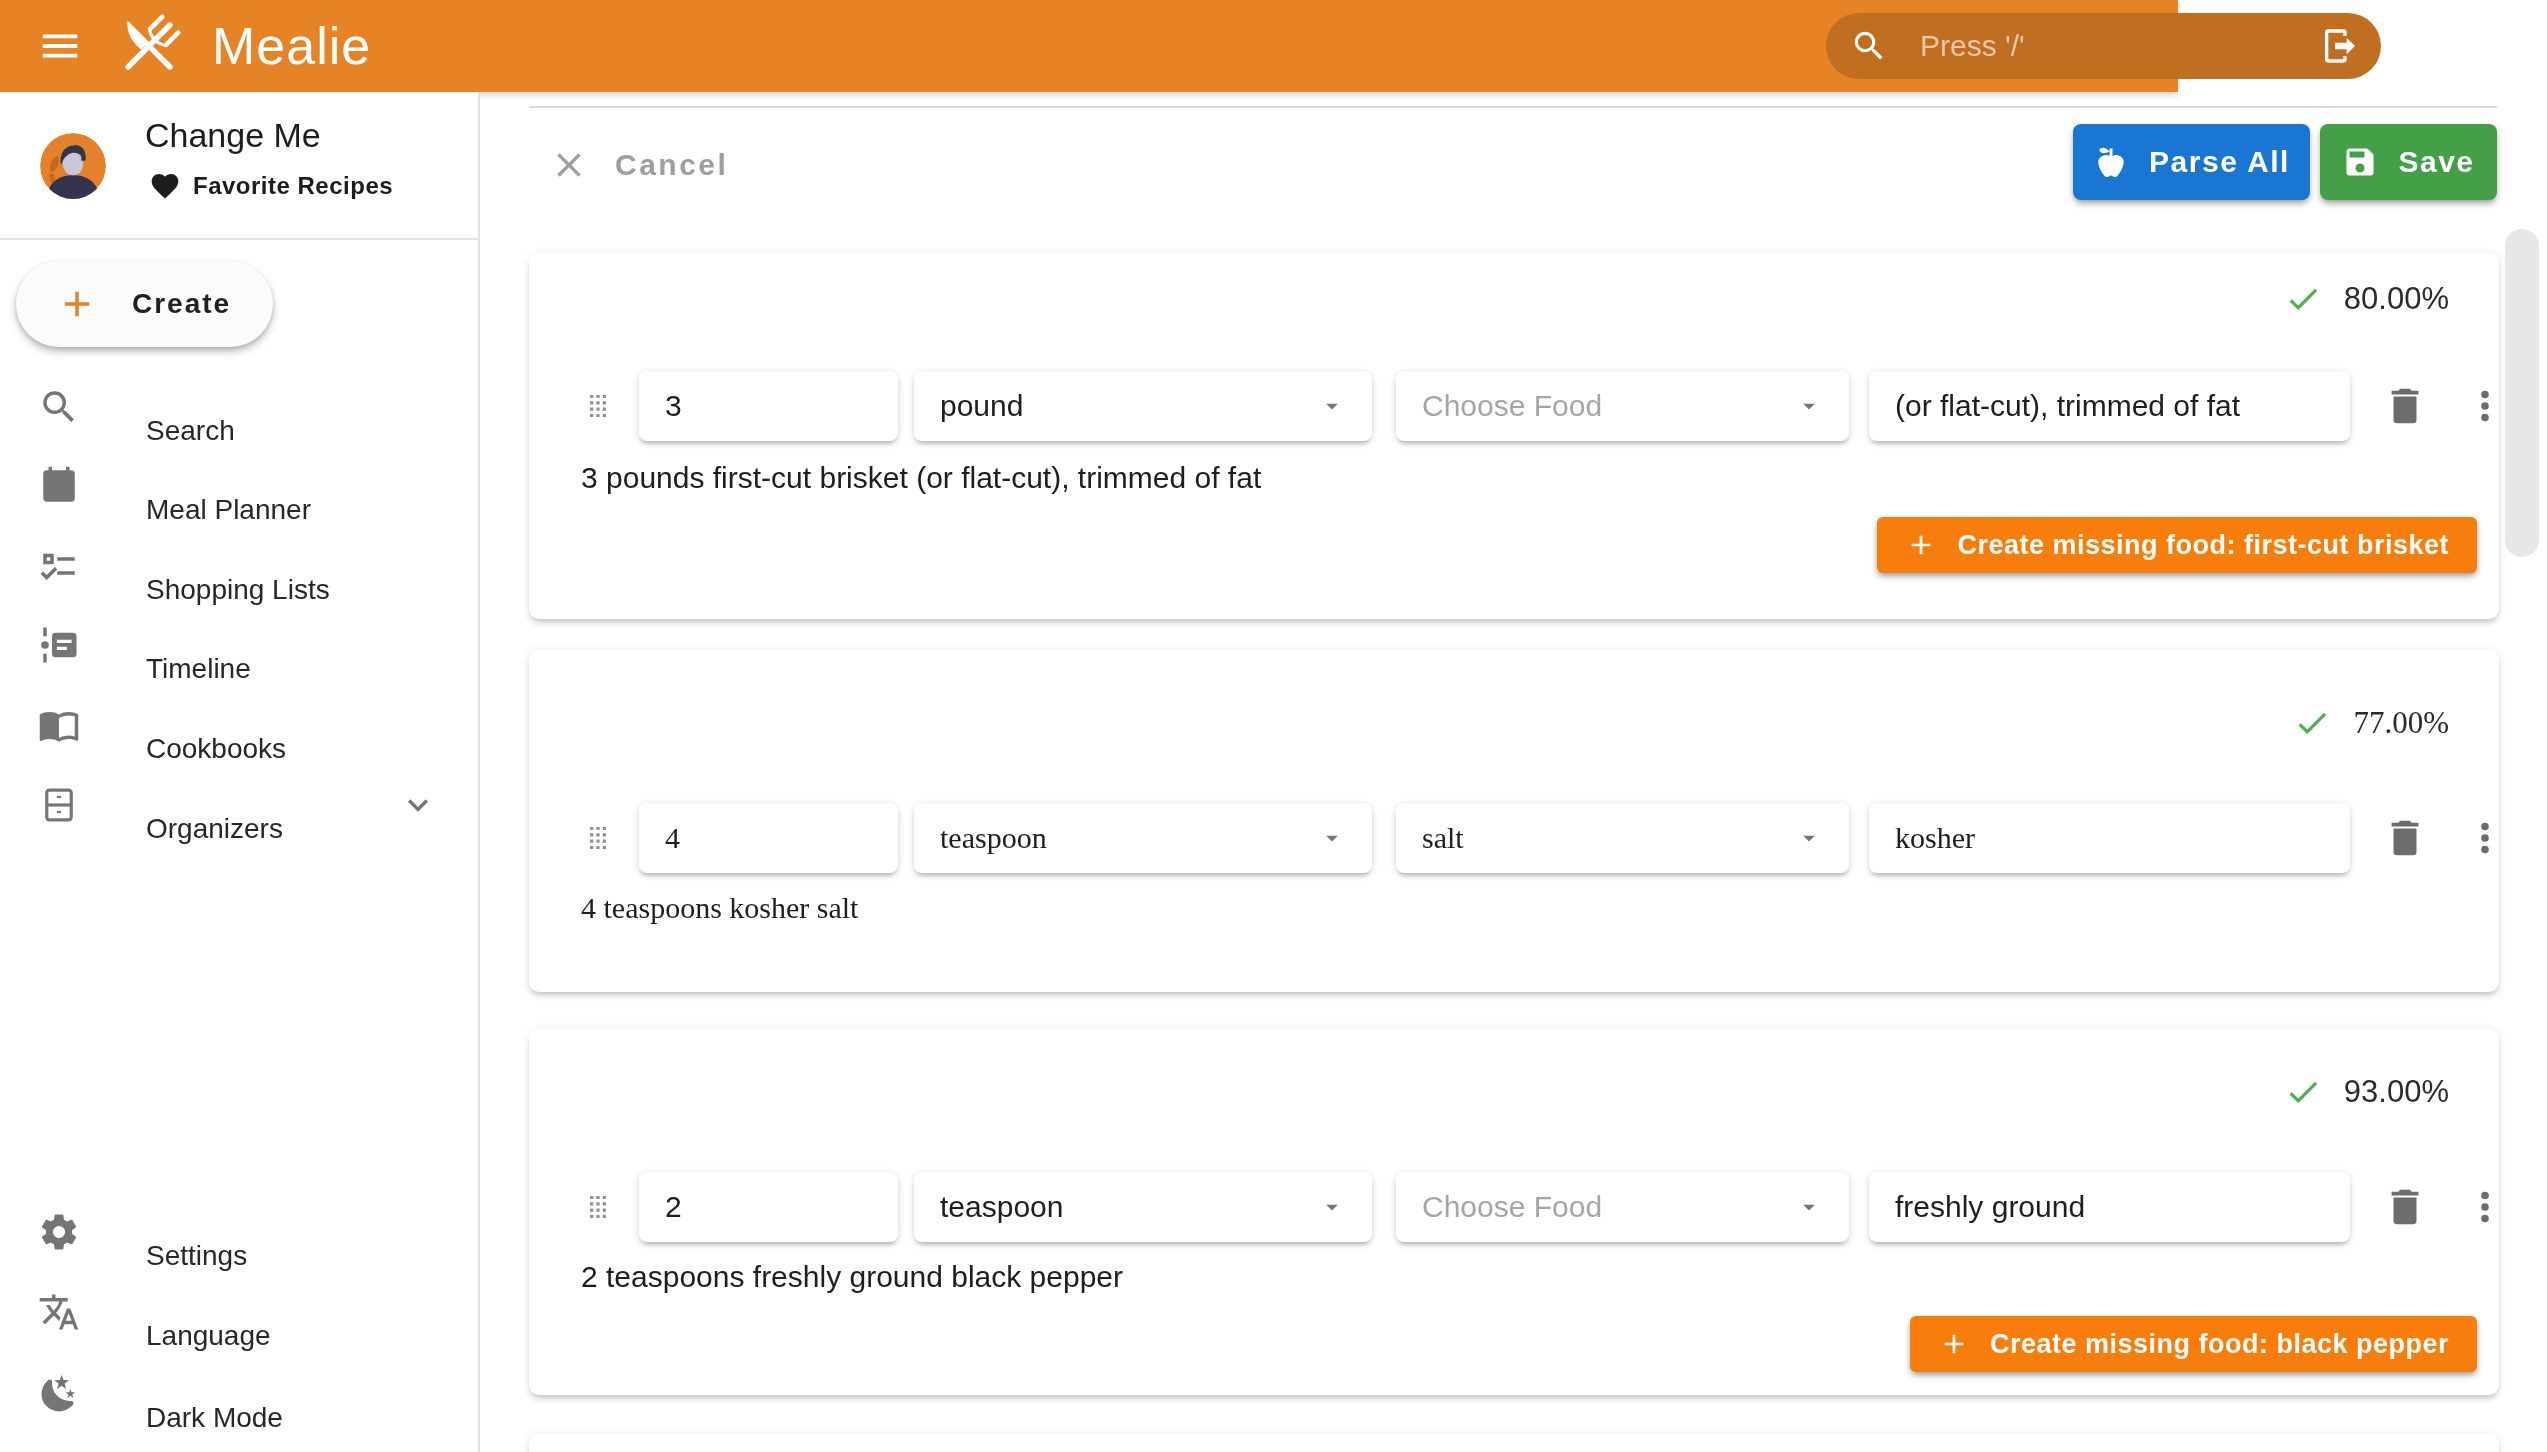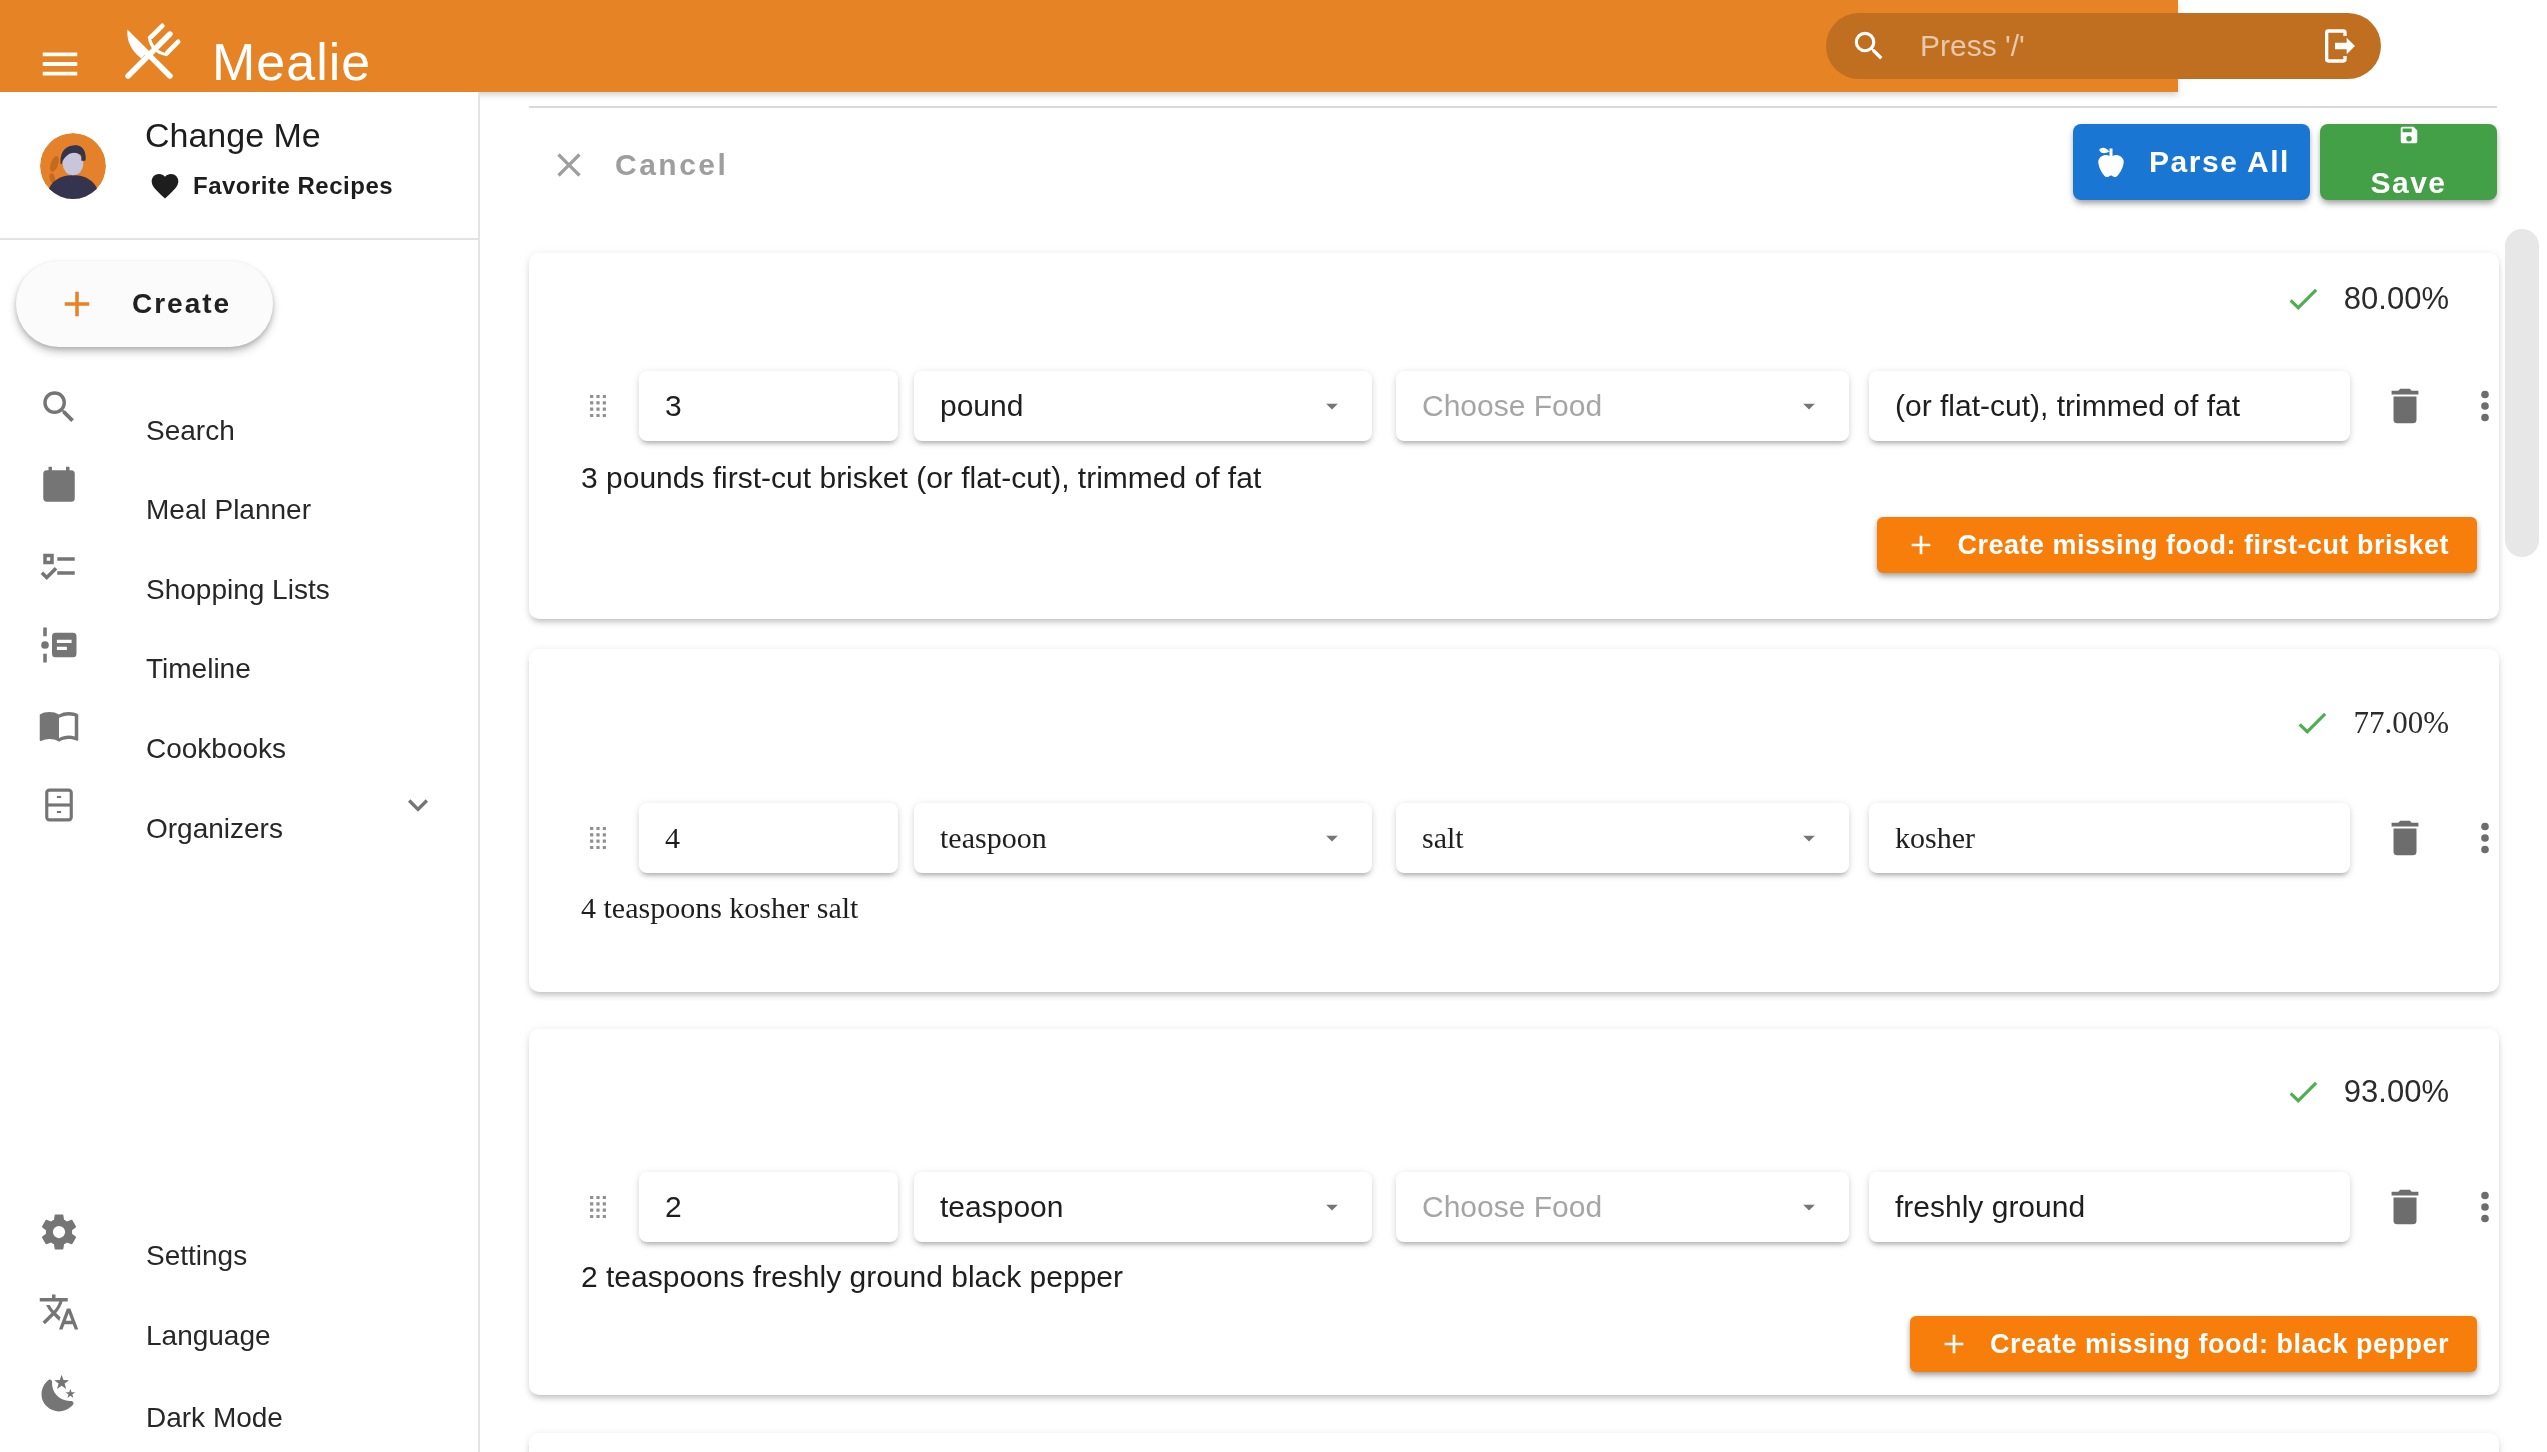--- a/index.html
+++ b/index.html
@@ -2,21 +2,21 @@
 <html><head>
 <meta charset="utf-8">
 <style>
   * { margin:0; padding:0; box-sizing:border-box; }
   html,body { width:2547px; height:1453px; overflow:hidden; background:#fff;
               font-family:"Liberation Sans", sans-serif; position:relative; }
   .abs { position:absolute; }
 
   
   .topbar { left:0; top:0; width:2178px; height:92px; background:#E58325;
-            display:flex; align-items:flex-end; box-shadow:0 3px 6px rgba(0,0,0,.18); z-index:5; }
+            display:flex; align-items:center; box-shadow:0 3px 6px rgba(0,0,0,.18); z-index:5; }
   .hamburger { margin-left:32px; width:56px; height:56px; display:flex; align-items:center; justify-content:center; cursor:pointer; }
   .logo { margin-left:24px; width:74px; height:74px; }
   .app-title { margin-left:26px; color:#fff; font-size:52px; font-weight:500; letter-spacing:1px; }
   .searchpill { position:absolute; left:1826px; top:13px; width:555px; height:66px; border-radius:33px;
                 background:#C06E1F; display:flex; align-items:center; padding:0 24px;gap:12px; }
   .searchpill .ph { margin-left:20px; font-size:30px; color:rgba(255,255,255,.62); }
   .logoutbtn { position:absolute; left:2320px; top:0; height:92px; display:flex; align-items:center; gap:22px;
                color:#fff; font-size:30px; font-weight:bold; letter-spacing:2px; cursor:pointer; }
 
   
@@ -36,21 +36,21 @@
   .navitem .chev { margin-left:auto; margin-right:40px; width:40px; height:40px; color:#757575; }
 
   
   .topdivider { left:529px; top:106px; width:1968px; height:2px; background:#D9D9D9; }
   .cancelbtn { left:549px; top:133px; height:64px; display:flex; align-items:center; gap:26px;
                color:#9E9E9E; font-size:30px; font-weight:bold; letter-spacing:2.5px; cursor:pointer; }
   .btn { display:flex; align-items:center; justify-content:center; gap:20px; border-radius:8px;
          color:#fff; font-size:30px; font-weight:bold; letter-spacing:1.5px; cursor:pointer;
          box-shadow:0 5px 7px -2px rgba(0,0,0,.3), 0 2px 6px rgba(0,0,0,.16); }
   .parsebtn { left:2073px; top:124px; width:237px; height:76px; background:#1976D2; }
-  .savebtn  { left:2320px; top:124px; width:177px; height:76px; background:#43A047;flex-direction:column; }
+  .savebtn  { left:2320px; top:124px; width:177px; height:76px; background:#43A047; }
 
   
   .card { left:529px; width:1970px; background:#fff; border-radius:10px;
           box-shadow:0 5px 6px -2px rgba(0,0,0,.2), 0 1px 10px rgba(0,0,0,.09); }
   .card.c1 { top:253px; height:366px; padding-top:26px; }
   .card.c2 { top:649px; height:343px; padding-top:54px;font-family:Liberation Serif, serif; }
   .card.c3 { top:1029px; height:366px; padding-top:43px; }
   .card.c4 { top:1433px; height:40px; }
   .prow { display:flex; justify-content:flex-end; align-items:center; gap:22px;
           padding-right:50px; height:40px; font-size:31px; color:#2b2b2b; }

